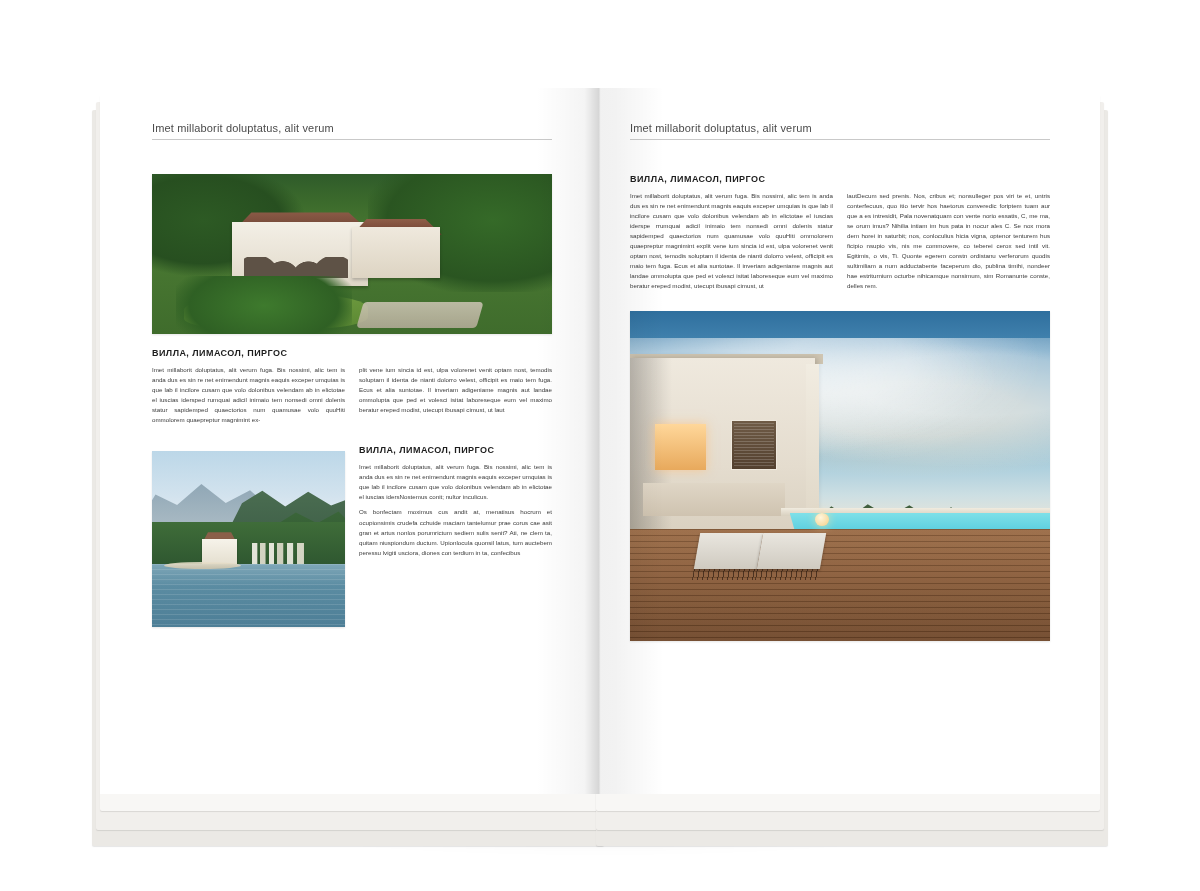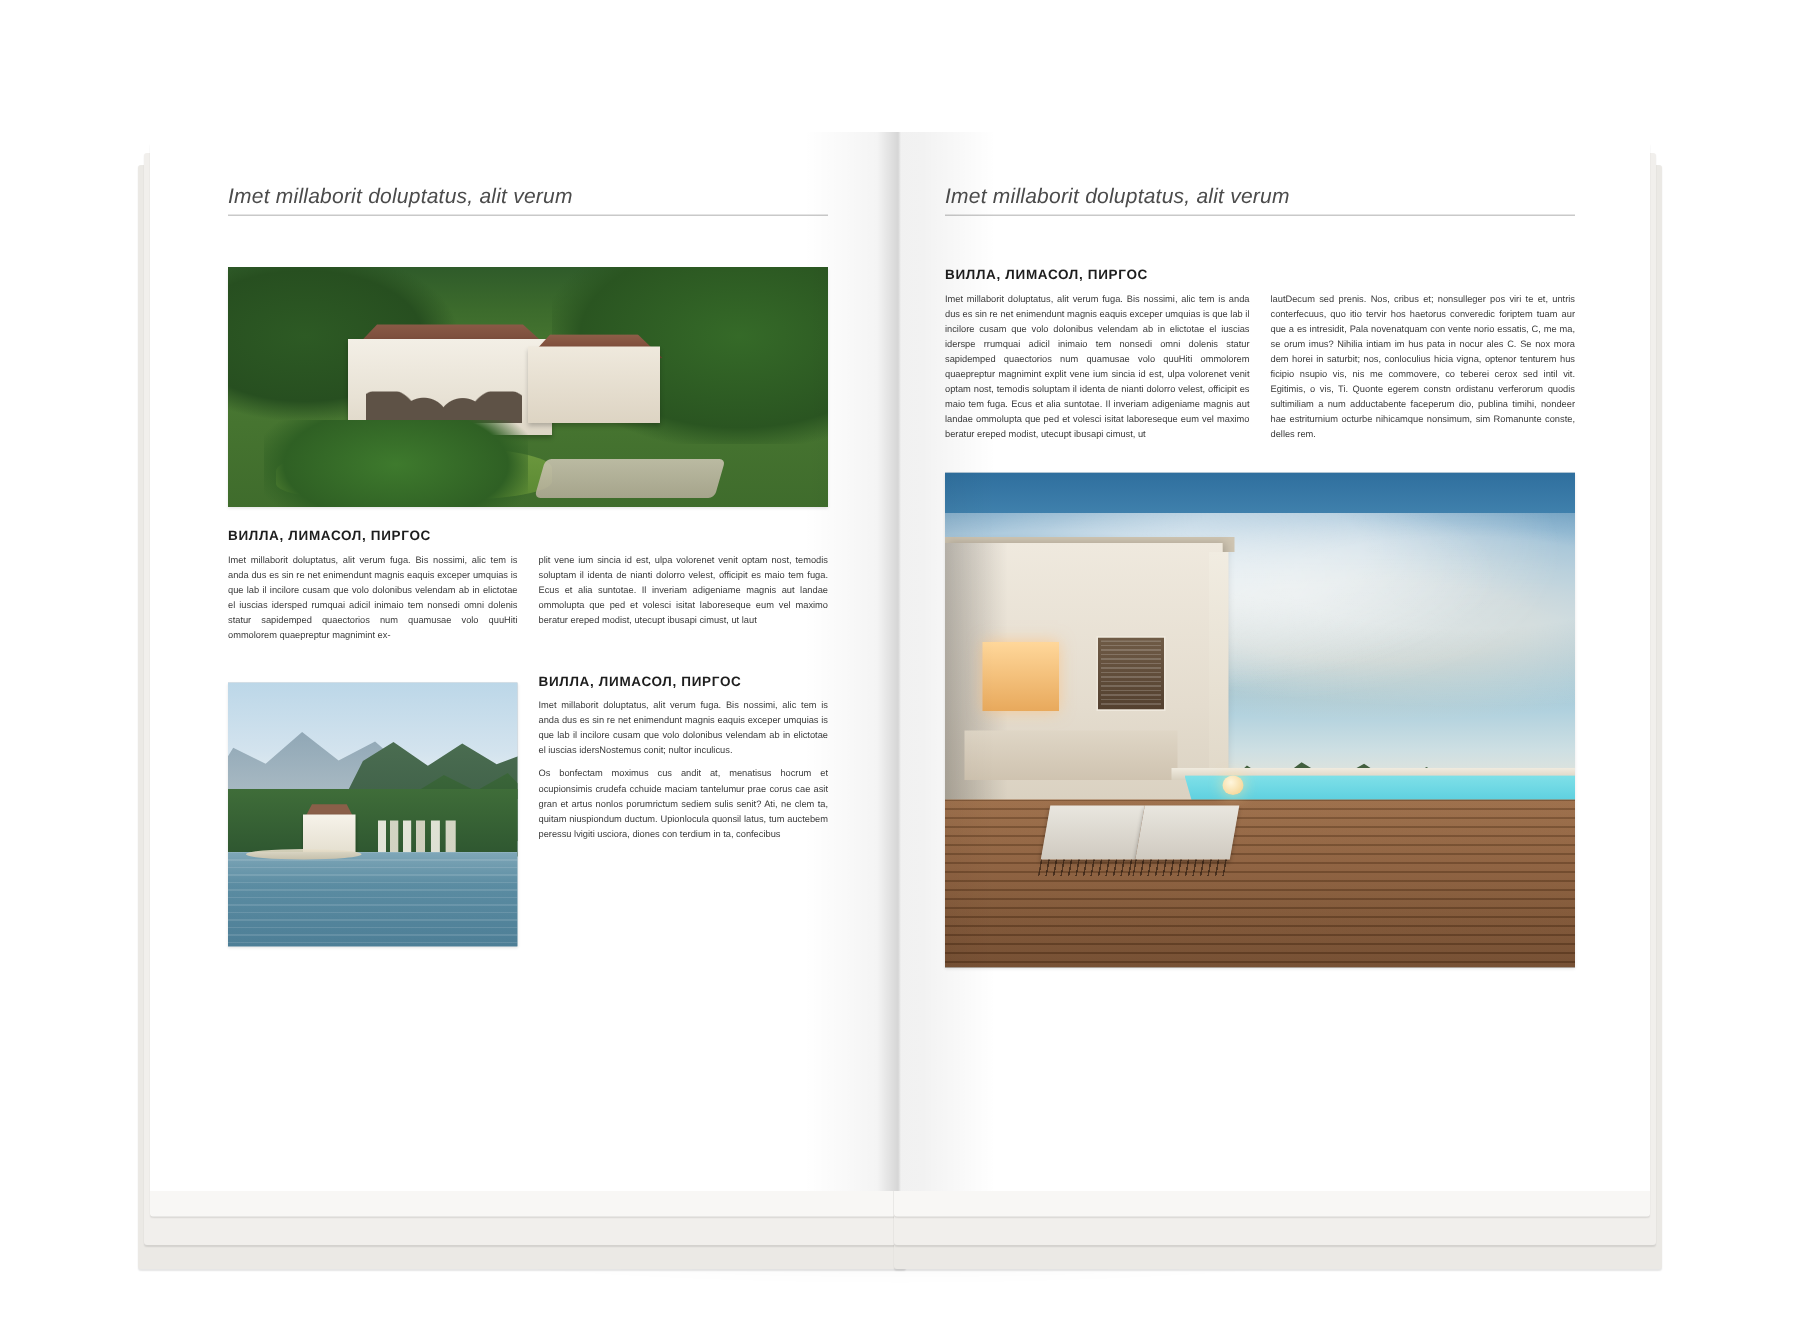--- a/index.html
+++ b/index.html
@@ -77,27 +77,26 @@
   
   .page-inner {
     position: absolute;
     top: 34px;
     height: 640px;
   }
   .page-left .page-inner  { left: 52px;  width: 400px; }
   .page-right .page-inner { left: 30px;  width: 420px; }
 
   .running-head {
-    font-size: 14px;
+    font-size: 11px;
     color: #4b4b4b;
     letter-spacing: .15px;
     padding-bottom: 5px;
     border-bottom: 1px solid #c9c9c9;
     margin-bottom: 22px;
-    font-style: italic;
   }
 
   .headline {
     font-size: 9px;
     font-weight: bold;
     letter-spacing: .45px;
     color: #1d1d1d;
     margin: 0 0 7px 0;
     text-transform: uppercase;
   }

